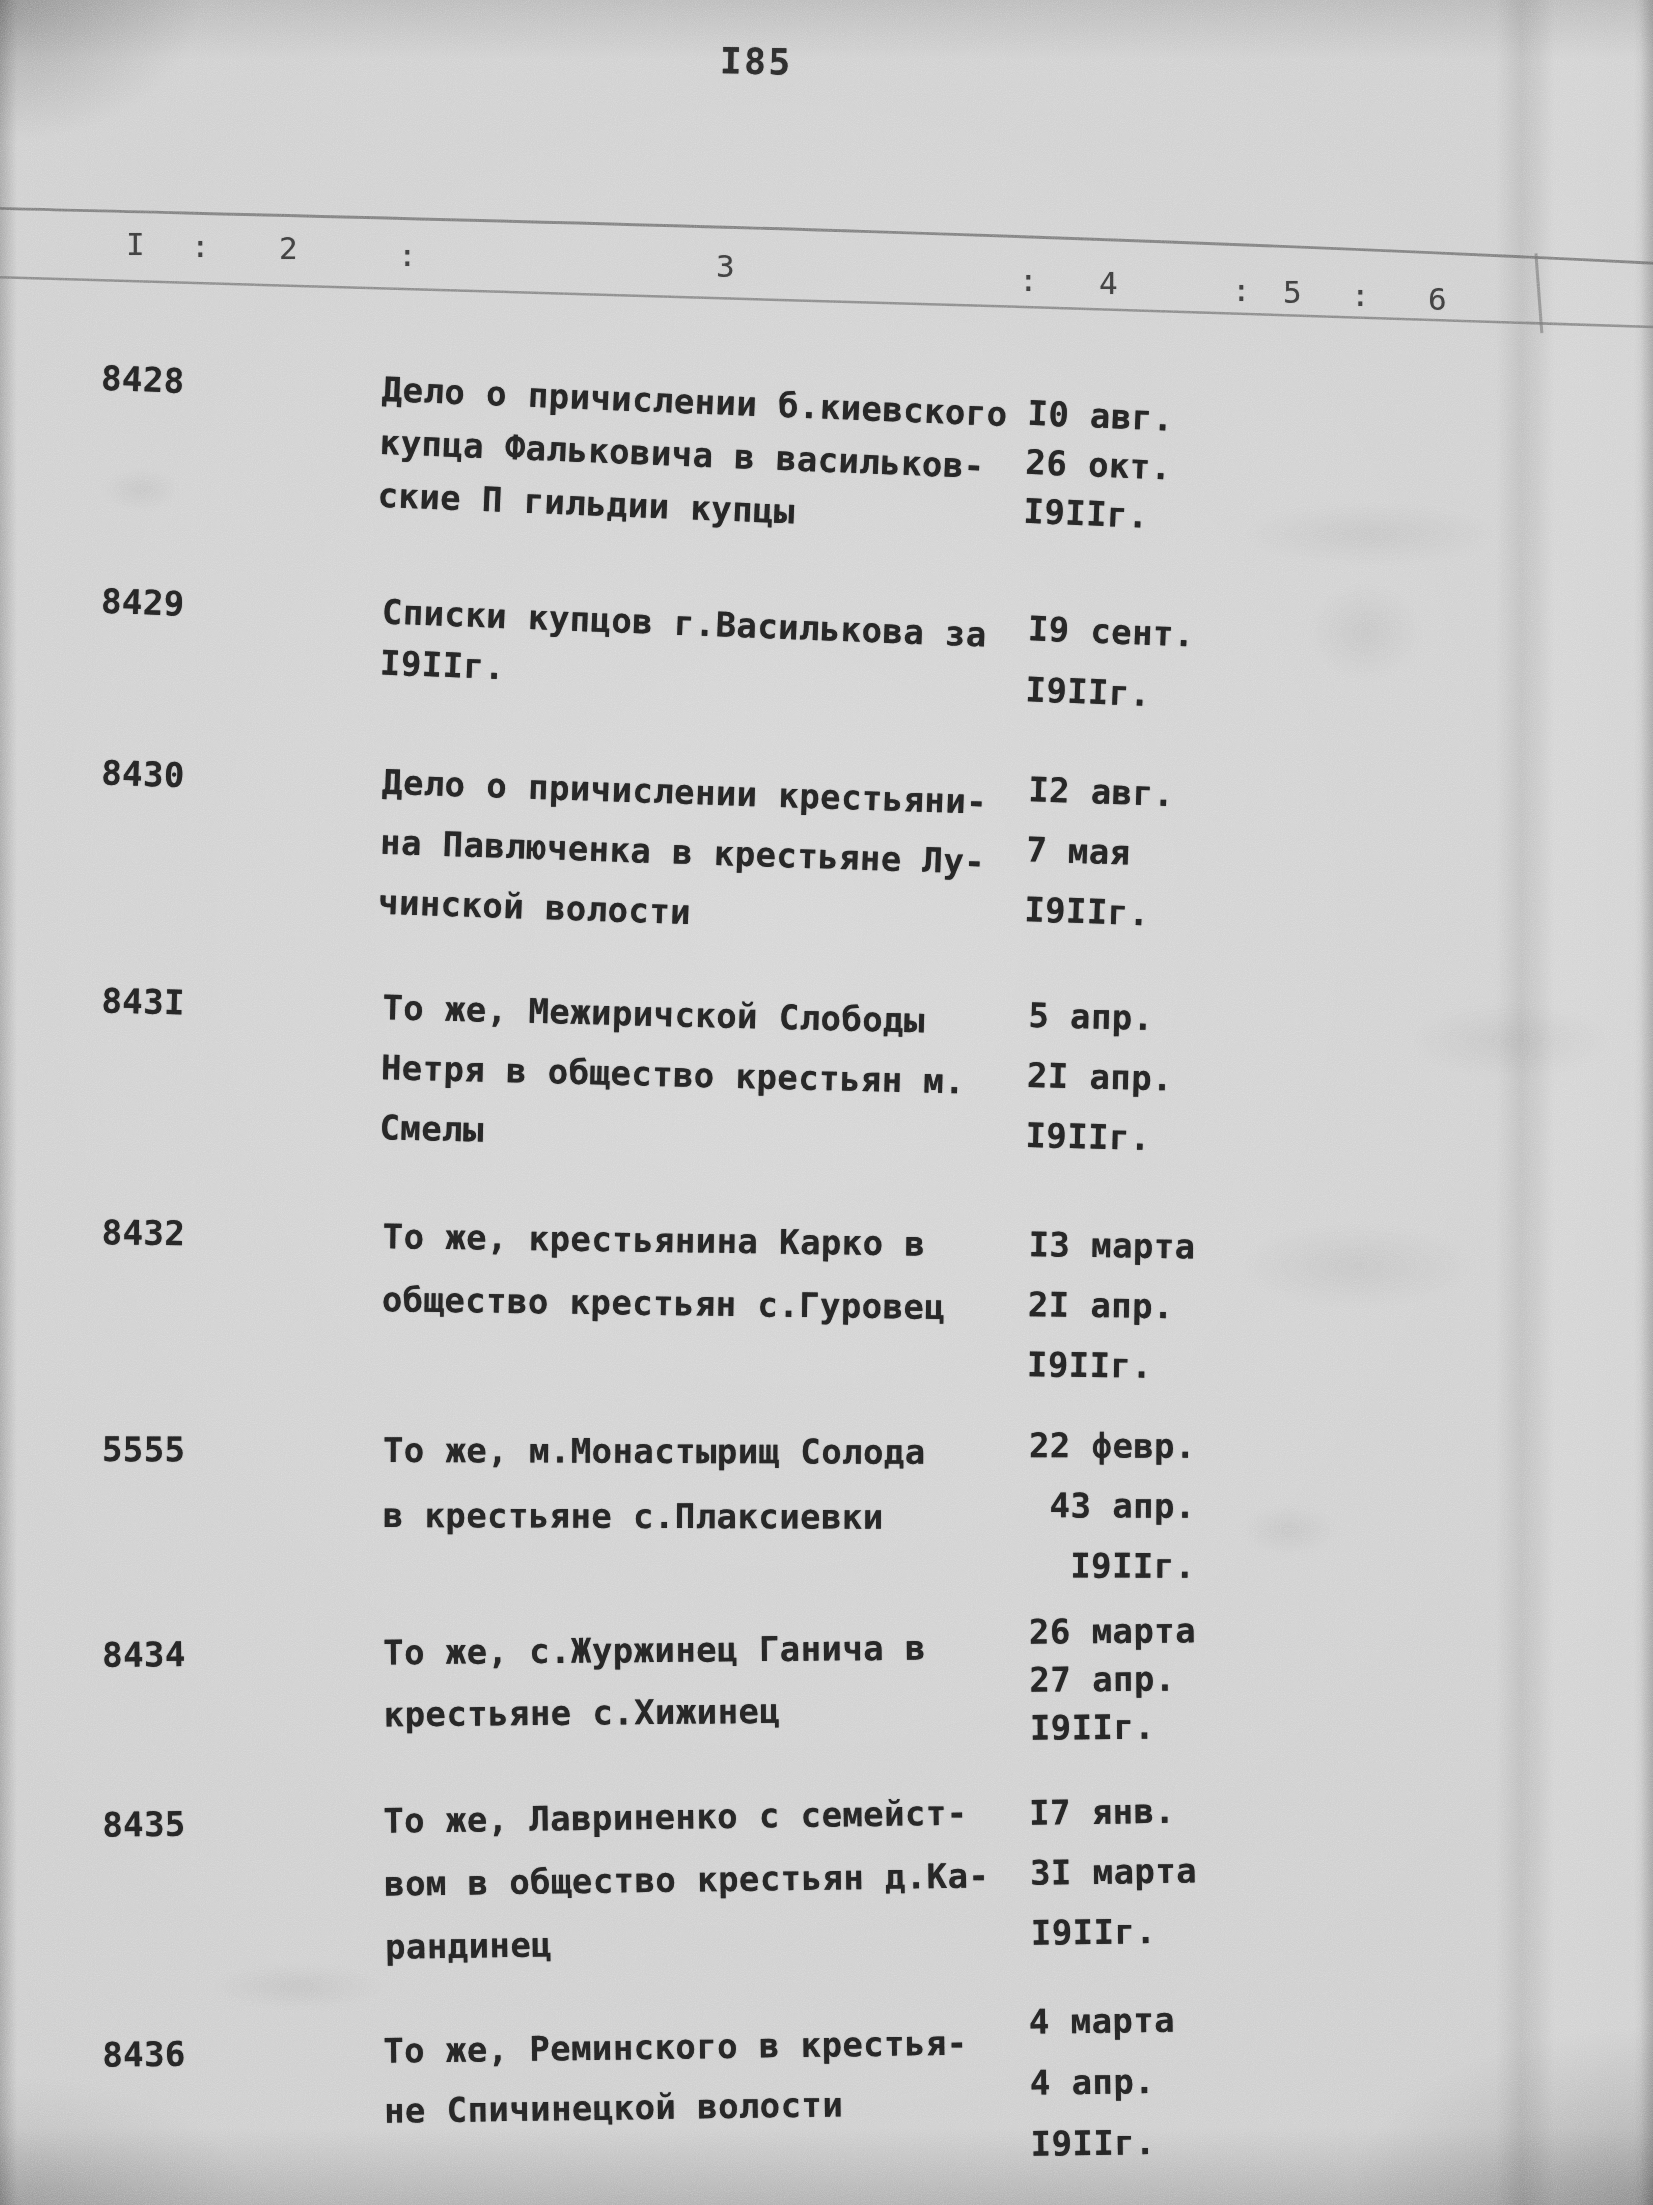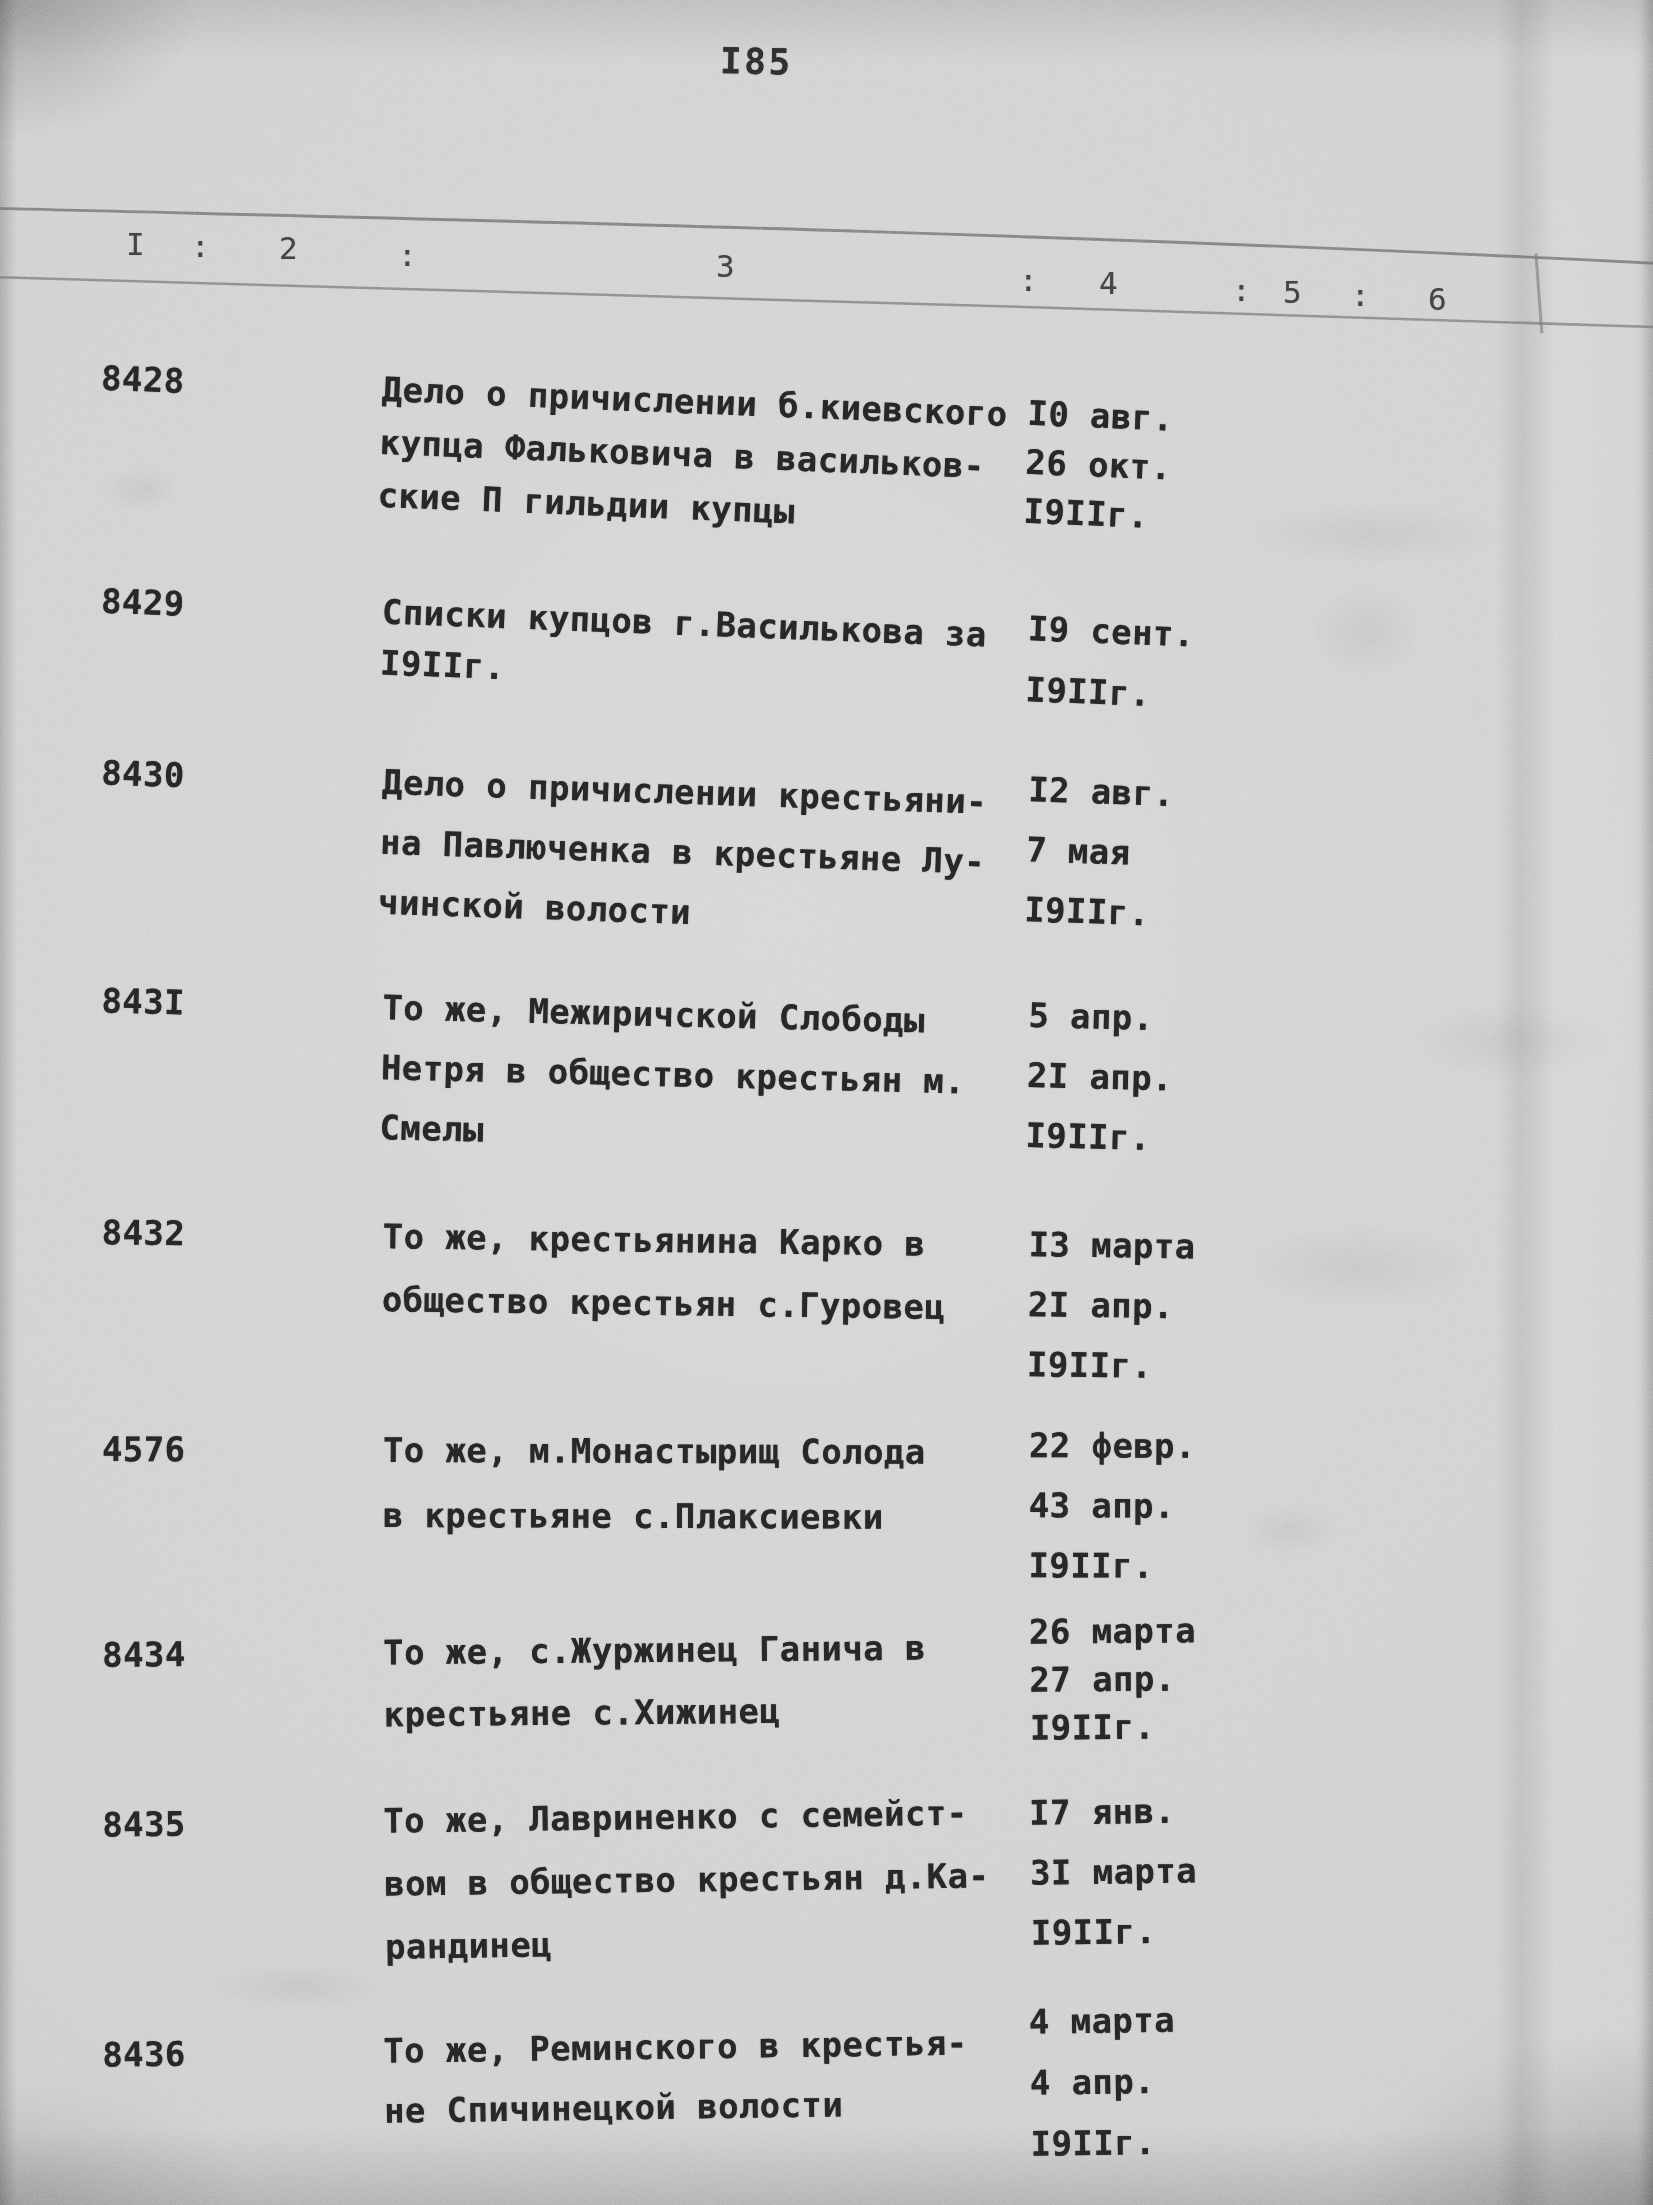--- a/index.html
+++ b/index.html
@@ -183,26 +183,26 @@
           <div class="line" style="height: 63px;">общество крестьян с.Гуровец</div>
         </div>
     <div class="row-dates" style="top: -0.9px;">
           <div class="line" style="height: 60px;">I3 марта</div>
           <div class="line" style="height: 60px;">2I апр.</div>
           <div class="line" style="height: 60px;">I9IIг.</div>
         </div>
   </div>
 
   <div class="row" style="top: 1429px; transform: rotate(0.2deg);">
-    <div class="row-num line">4576</div>
+    <div class="row-num line">5555</div>
     <div class="row-desc">
           <div class="line" style="height: 65px;">То же, м.Монастырищ Солода</div>
           <div class="line" style="height: 65px;">в крестьяне с.Плаксиевки</div>
         </div>
-    <div class="row-dates" style="top: -6.8px;">
+    <div class="row-dates" style="top: -6.8px; text-align: right;">
           <div class="line" style="height: 60px;">22 февр.</div>
           <div class="line" style="height: 60px;">43 апр.</div>
           <div class="line" style="height: 60px;">I9IIг.</div>
         </div>
   </div>
 
   <div class="row" style="top: 1635px; transform: rotate(-0.5deg);">
     <div class="row-num line">8434</div>
     <div class="row-desc">
           <div class="line" style="height: 62px;">То же, с.Журжинец Ганича в</div>

